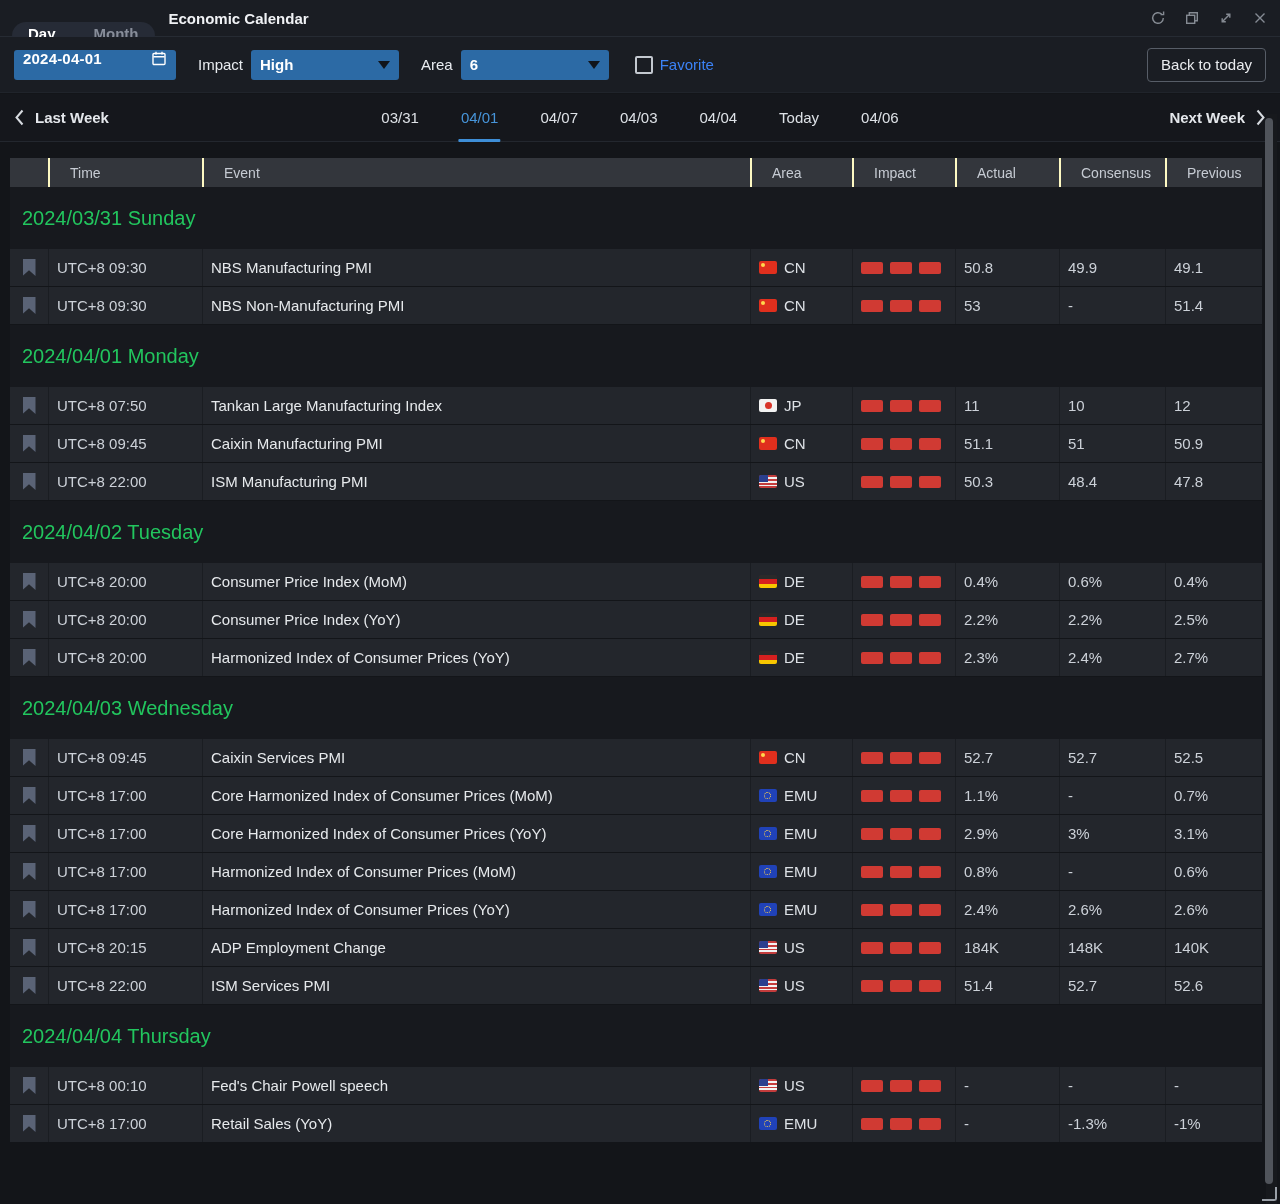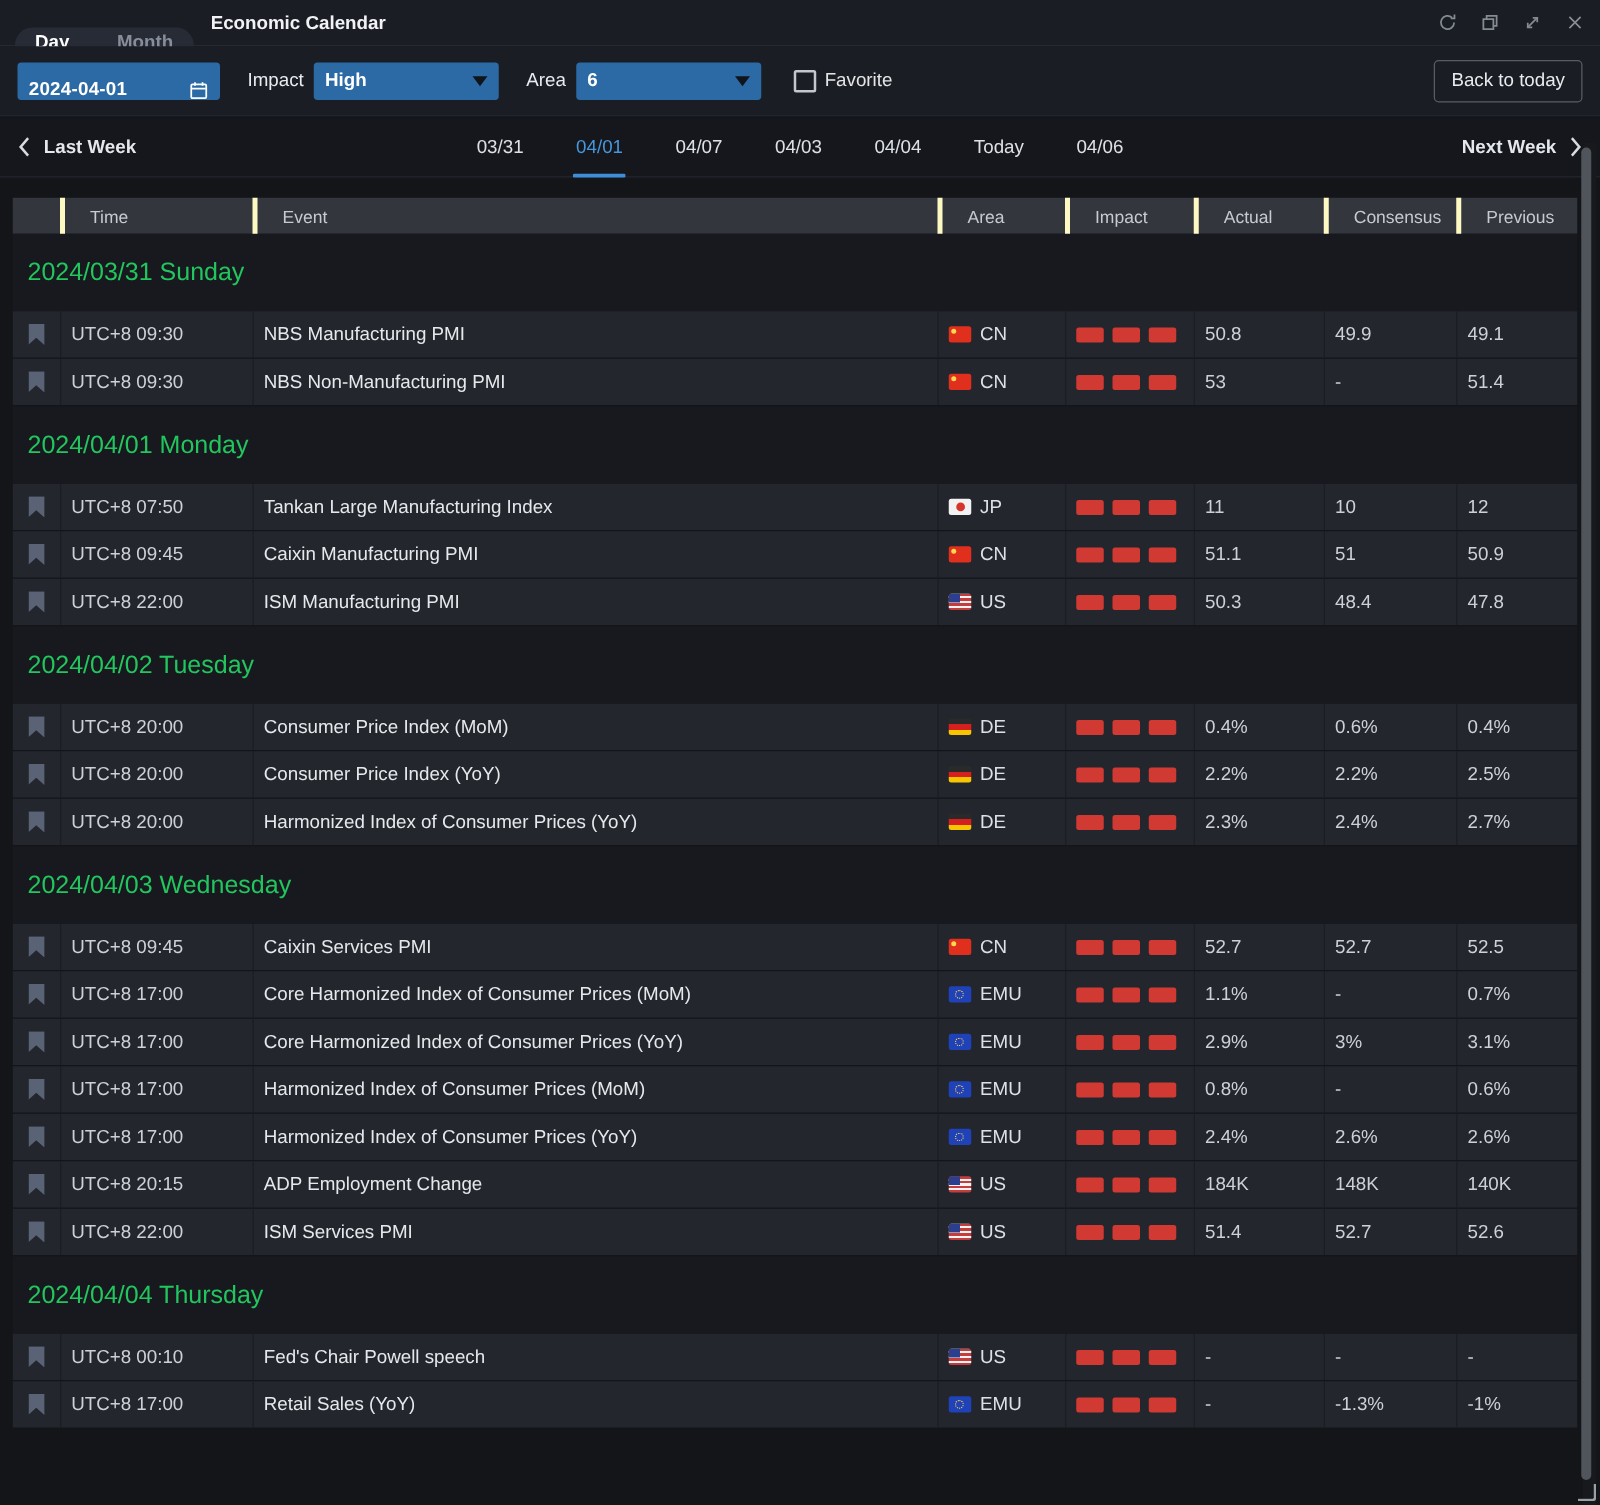--- a/index.html
+++ b/index.html
@@ -30,37 +30,37 @@
   .win-icons svg{display:block;}
 
   
   .filterbar{
     position:absolute;top:37px;left:0;right:0;height:56px;
     background:#1a1d23;border-bottom:1px solid #20242b;
     display:flex;align-items:center;padding:0 14px;box-sizing:border-box;
   }
   .date-field{
     width:162px;height:30px;background:#2c6aa5;border-radius:3px;
-    display:flex;align-items:flex-end;justify-content:space-between;
+    display:flex;align-items:flex-start;justify-content:space-between;
     padding:0 9px;box-sizing:border-box;cursor:pointer;
   }
   .date-field .date-text{font-size:15px;font-weight:600;color:#ffffff;letter-spacing:.2px;}
   .flabel{font-size:15px;color:#e8ebef;margin-left:22px;margin-right:8px;}
   .select{
     width:148px;height:30px;background:#2c6aa5;border-radius:3px;
     display:flex;align-items:center;justify-content:space-between;
     padding:0 9px;box-sizing:border-box;cursor:pointer;
   }
   .select .sel-text{font-size:15px;font-weight:600;color:#ffffff;}
   .tri-down{width:0;height:0;border-left:6px solid transparent;border-right:6px solid transparent;border-top:8px solid #10141b;}
   .checkbox{
     width:18px;height:18px;border:2px solid #c3c8cf;border-radius:2px;background:transparent;
     margin-left:26px;cursor:pointer;box-sizing:border-box;
   }
-  .cb-label{font-size:15px;color:#e5e5e5;margin-left:7px;}
+  .cb-label{font-size:15px;color:#3b82f6;margin-left:7px;}
   .back-btn{
     margin-left:auto;height:32px;border:1px solid #575d67;border-radius:4px;
     display:flex;align-items:center;padding:0 13px;font-size:15px;color:#e9ebee;cursor:pointer;background:transparent;
   }
 
   
   .weeknav{
     position:absolute;top:94px;left:0;right:0;height:48px;
     background:#15171c;border-bottom:1px solid #23272e;
     display:flex;align-items:center;padding:12px 14px;box-sizing:border-box;
@@ -76,21 +76,21 @@
     content:"";position:absolute;left:50%;transform:translateX(-50%);bottom:-1px;
     width:42px;height:3px;background:#3e8ed7;border-radius:1px;
   }
   .next-week{margin-left:auto;}
 
   
   .table{position:absolute;top:158px;left:10px;right:18px;bottom:0;overflow:hidden;}
   .thead{height:29px;background:#33363c;display:flex;align-items:center;}
   .thead .cell{font-size:14px;color:#c6cbd3;}
   .cell{height:100%;display:flex;align-items:center;padding-left:8px;box-sizing:border-box;flex:none;}
-  .thead .cell + .cell{border-left:4px solid #fef9c3;padding-left:20px;}
+  .thead .cell + .cell{border-left:2px solid #fef9c3;padding-left:20px;}
   .c0{width:38px;padding-left:0;justify-content:center;}
   .c1{width:154px;}
   .c2{width:548px;flex:1 1 auto;}
   .c3{width:102px;}
   .c4{width:103px;}
   .c5{width:104px;}
   .c6{width:106px;}
   .c7{width:97px;}
   .section-header{
     height:62px;background:#17191e;display:flex;align-items:center;

